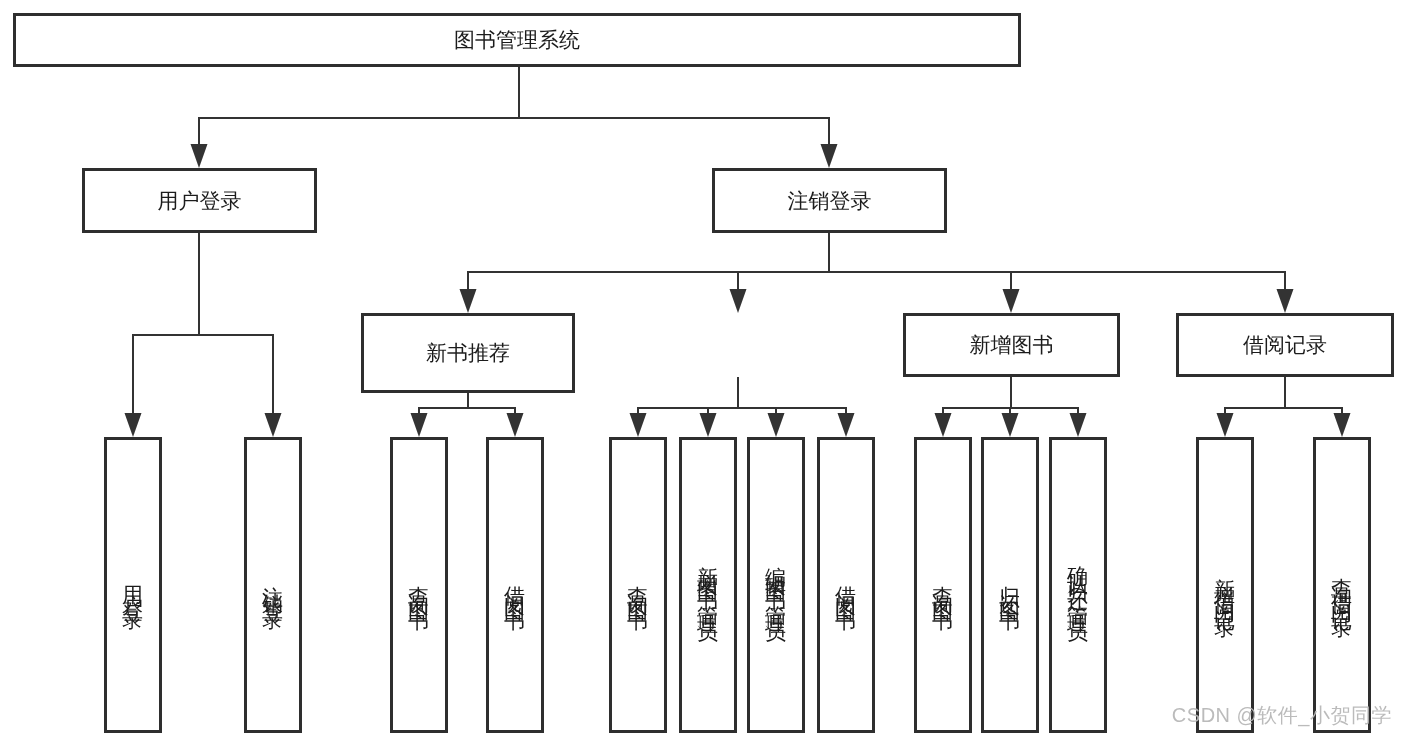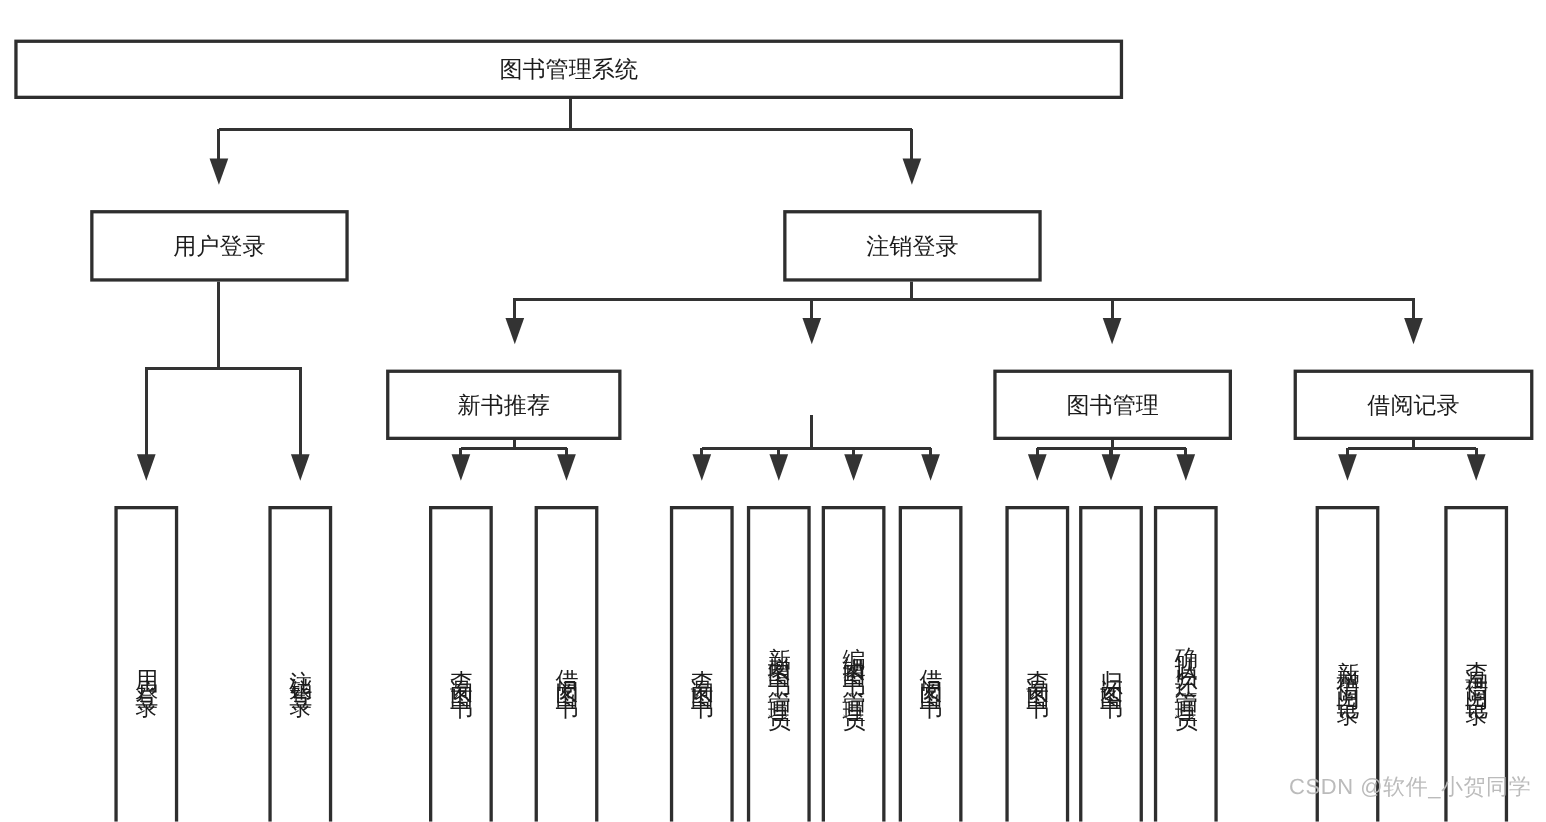--- a/index.html
+++ b/index.html
@@ -14,21 +14,20 @@
   .box{
     position:absolute;
     box-sizing:border-box;
     border:3px solid #2e2e2e;
     background:#ffffff;
     display:flex;
     align-items:center;
     justify-content:center;
     color:#1c1c1c;
     font-size:21px;
-    margin-top:23px;
   }
   .box span{white-space:nowrap;}
   .leaf span{
     writing-mode:vertical-rl;
     text-orientation:mixed;
     letter-spacing:8px;
     white-space:normal;
     line-height:1;
   }
   .watermark{
@@ -116,25 +115,25 @@
     <span>图书管理系统</span>
   </div>
 
   <div class="box" style="left:82px;top:168px;width:235px;height:65px;">
     <span>用户登录</span>
   </div>
   <div class="box" style="left:712px;top:168px;width:235px;height:65px;">
     <span>注销登录</span>
   </div>
 
-  <div class="box" style="left:351px;top:313px;width:214px;height:64px;">
+  <div class="box" style="left:361px;top:313px;width:214px;height:80px;">
     <span>新书推荐</span>
   </div>
   <div class="box" style="left:903px;top:313px;width:217px;height:64px;">
-    <span>图书管理</span>
+    <span>新增图书</span>
   </div>
   <div class="box" style="left:1176px;top:313px;width:218px;height:64px;">
     <span>借阅记录</span>
   </div>
 
   <div class="box leaf" style="left:104px;top:437px;width:58px;height:296px;">
     <span>用户登录</span>
   </div>
   <div class="box leaf" style="left:244px;top:437px;width:58px;height:296px;">
     <span>注销登录</span>

